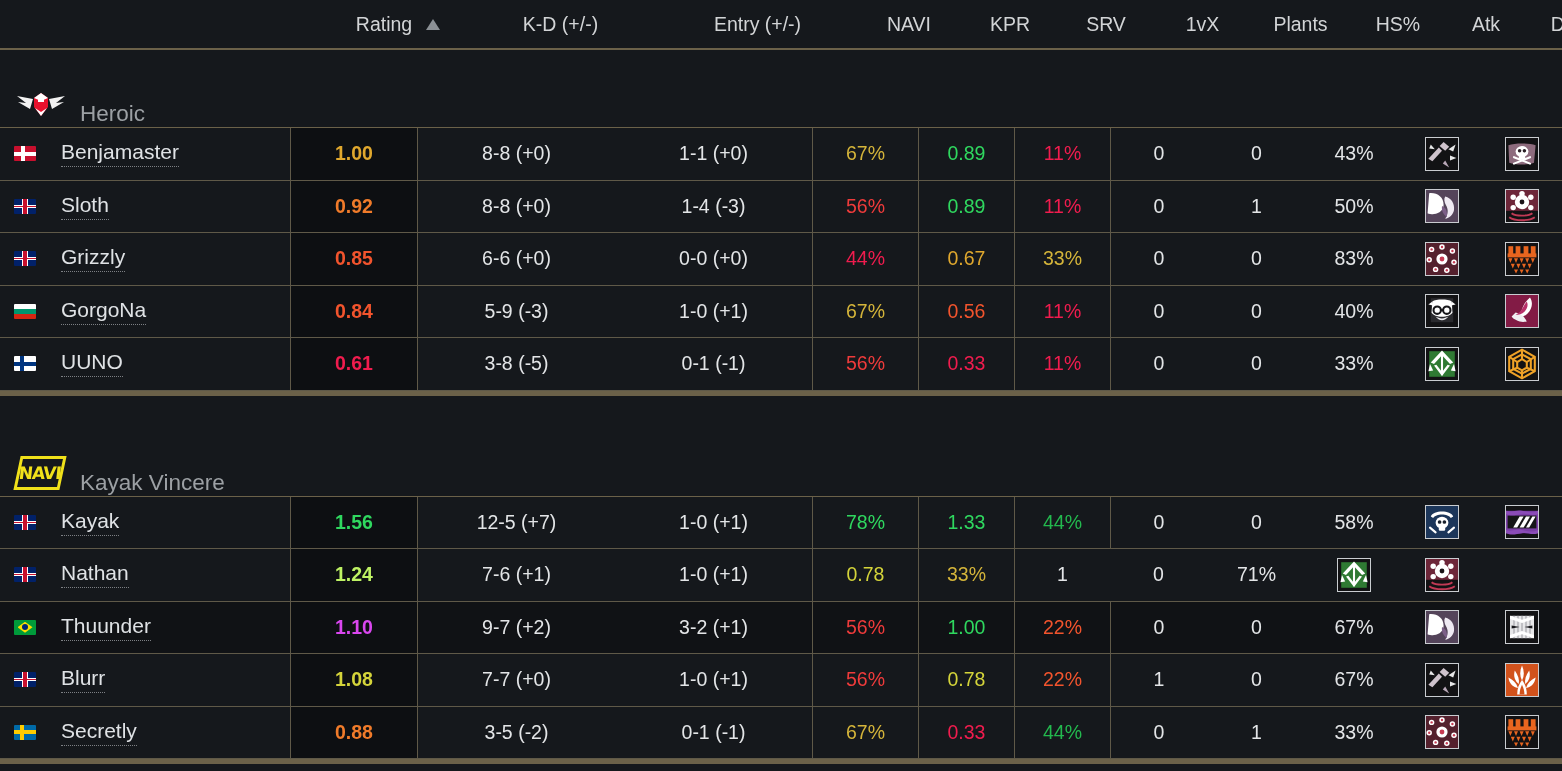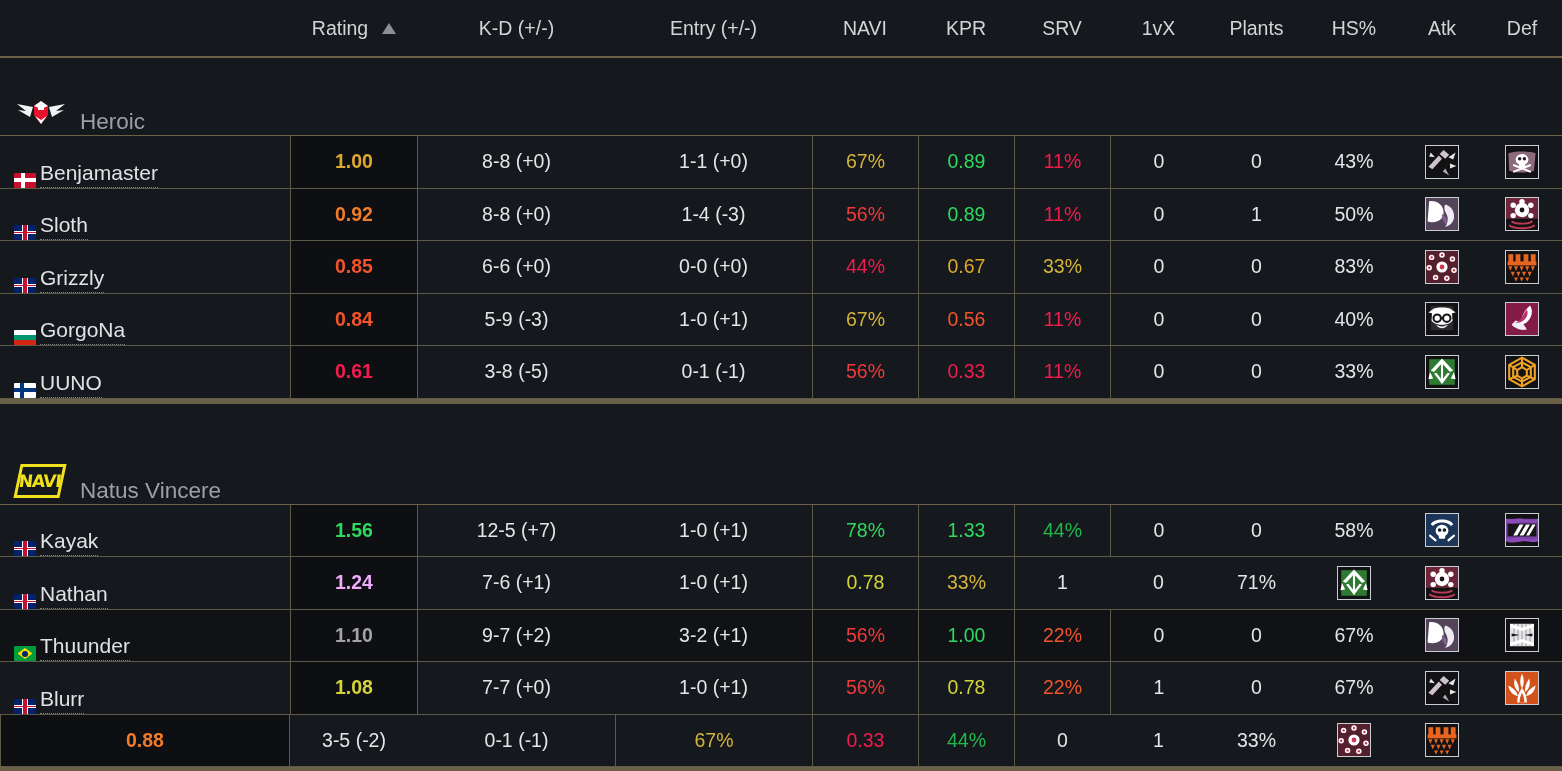--- a/index.html
+++ b/index.html
@@ -31,22 +31,23 @@
       97px    
       99px    
       96px    
       80px    
       80px;   
     align-items: center;
   }
 
   
   .header {
-    height: 58px;
+    height: 50px;
     border-bottom: 2px solid #6b6149;
+    padding-left: 44px;
   }
   .header .cell {
     color: #d2d4d6;
     font-size: 19.5px;
     text-align: center;
     white-space: nowrap;
   }
   .header .cell.rating-head {
     display: flex;
     align-items: center;
@@ -105,22 +106,22 @@
     height: 52.5px;
     border-bottom: 1px solid #5f5948;
     position: relative;
     background: #15181c;
   }
   .prow.alt { background: #101215; }
   .prow .cell { text-align: center; font-size: 19.5px; color: #e3e5e7; }
 
   .cell-player {
     display: flex;
-    align-items: flex-end;
-    gap: 4px;
+    align-items: center;
+    gap: 25px;
     padding-left: 14px;
     height: 100%;
   }
   .flag {
     width: 22px; height: 15px;
     flex: none;
     position: relative;
     overflow: hidden;
     border-radius: 1px;
   }
@@ -387,21 +388,21 @@
         <div class="team-block-end"></div>
         <div class="spacer"></div>
       </div>
       <div class="team-block">
         <div class="team-header">
           <div class="team-logo">
             <div class="logo-navi">
               <span>NAVI</span>
             </div>
           </div>
-          <span class="team-name">Natus Vincere</span>
+          <span class="team-name">Kayak Vincere</span>
         </div>
         <div class="grid prow">
           <div class="cell cell-player">
             <span class="flag flag-gb"></span>
             <span class="pname">Kayak</span>
           </div>
           <div class="cell cell-rating" style="color:#2fd85f">1.56</div>
           <div class="cell">12-5 (+7)</div>
           <div class="cell">1-0 (+1)</div>
           <div class="cell sep-left" style="color:#2fd85f">78%</div>
@@ -423,21 +424,21 @@
                 <use href="#op-kaid-icon"></use>
               </svg>
             </div>
           </div>
         </div>
         <div class="grid prow">
           <div class="cell cell-player">
             <span class="flag flag-gb"></span>
             <span class="pname">Nathan</span>
           </div>
-          <div class="cell cell-rating" style="color:#f0abfc">1.24</div>
+          <div class="cell cell-rating" style="color:#bef264">1.24</div>
           <div class="cell">7-6 (+1)</div>
           <div class="cell">1-0 (+1)</div>
           <div class="cell sep-left" style="color:#d4d43a">0.78</div>
           <div class="cell sep-left" style="color:#d4b43a">33%</div>
           <div class="cell sep-left">1</div>
           <div class="cell">0</div>
           <div class="cell">71%</div>
           <div class="cell cell-op">
             <div class="opicon">
               <svg viewBox="0 0 40 40">
@@ -451,21 +452,21 @@
                 <use href="#op-mute-icon"></use>
               </svg>
             </div>
           </div>
         </div>
         <div class="grid prow alt">
           <div class="cell cell-player">
             <span class="flag flag-br"></span>
             <span class="pname">Thuunder</span>
           </div>
-          <div class="cell cell-rating" style="color:#a3a3a3">1.10</div>
+          <div class="cell cell-rating" style="color:#d946ef">1.10</div>
           <div class="cell">9-7 (+2)</div>
           <div class="cell">3-2 (+1)</div>
           <div class="cell sep-left" style="color:#ef3b3b">56%</div>
           <div class="cell sep-left" style="color:#2fd85f">1.00</div>
           <div class="cell sep-left" style="color:#f2542d">22%</div>
           <div class="cell sep-left">0</div>
           <div class="cell">0</div>
           <div class="cell">67%</div>
           <div class="cell cell-op">
             <div class="opicon">
@@ -505,20 +506,24 @@
           </div>
           <div class="cell cell-op">
             <div class="opicon">
               <svg viewBox="0 0 40 40">
                 <use href="#op-goyo-icon"></use>
               </svg>
             </div>
           </div>
         </div>
         <div class="grid prow">
+          <div class="cell cell-player">
+            <span class="flag flag-se"></span>
+            <span class="pname">Secretly</span>
+          </div>
           <div class="cell cell-rating" style="color:#f07b2a">0.88</div>
           <div class="cell">3-5 (-2)</div>
           <div class="cell">0-1 (-1)</div>
           <div class="cell sep-left" style="color:#d4b43a">67%</div>
           <div class="cell sep-left" style="color:#f01c4e">0.33</div>
           <div class="cell sep-left" style="color:#23b84e">44%</div>
           <div class="cell sep-left">0</div>
           <div class="cell">1</div>
           <div class="cell">33%</div>
           <div class="cell cell-op">

